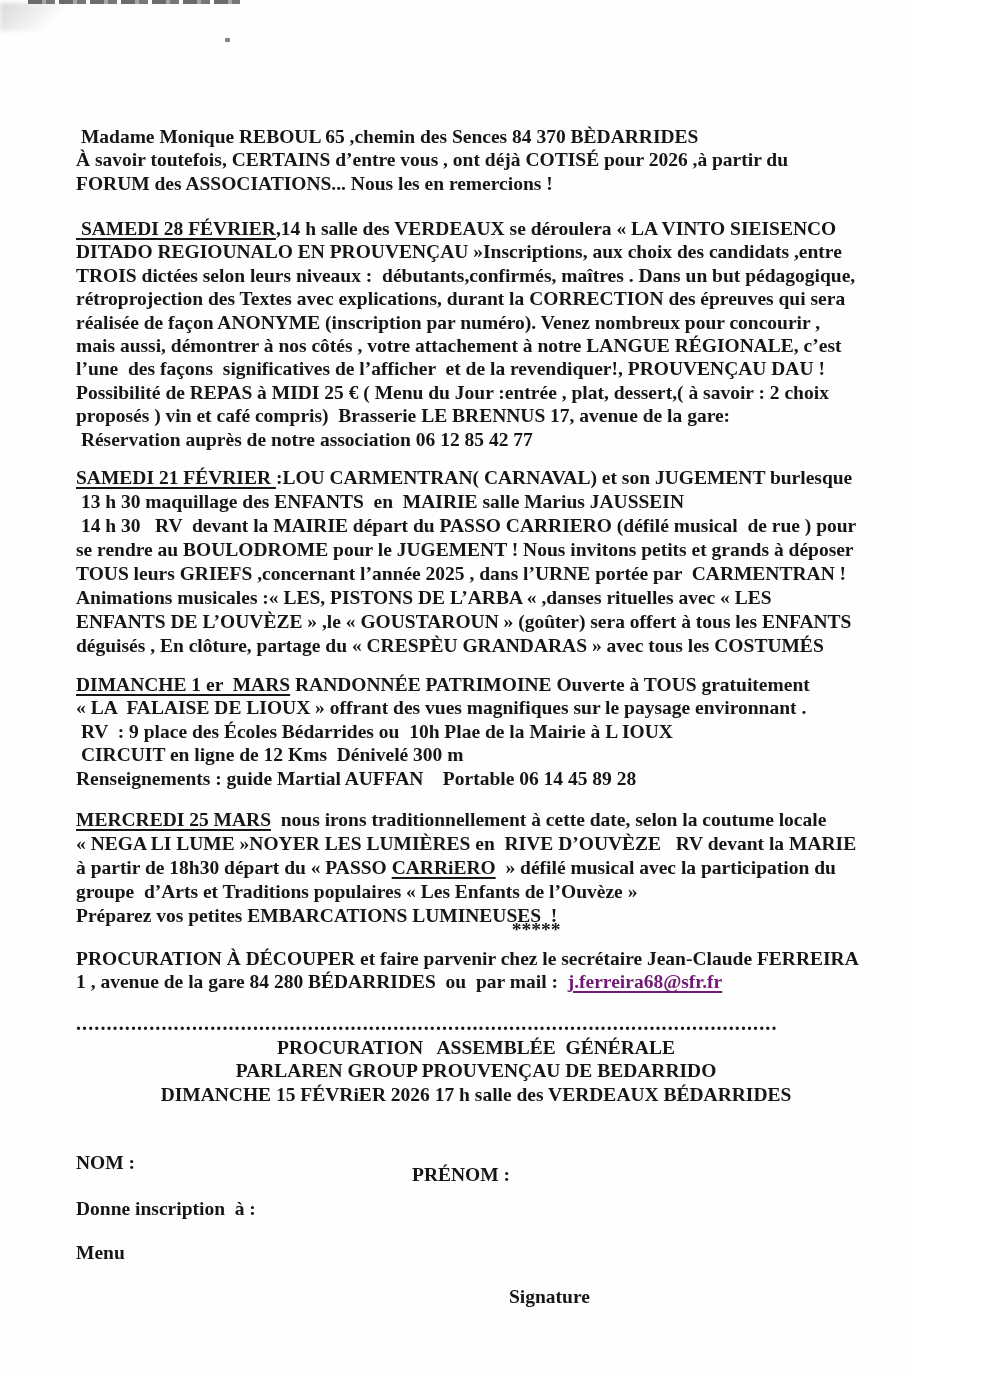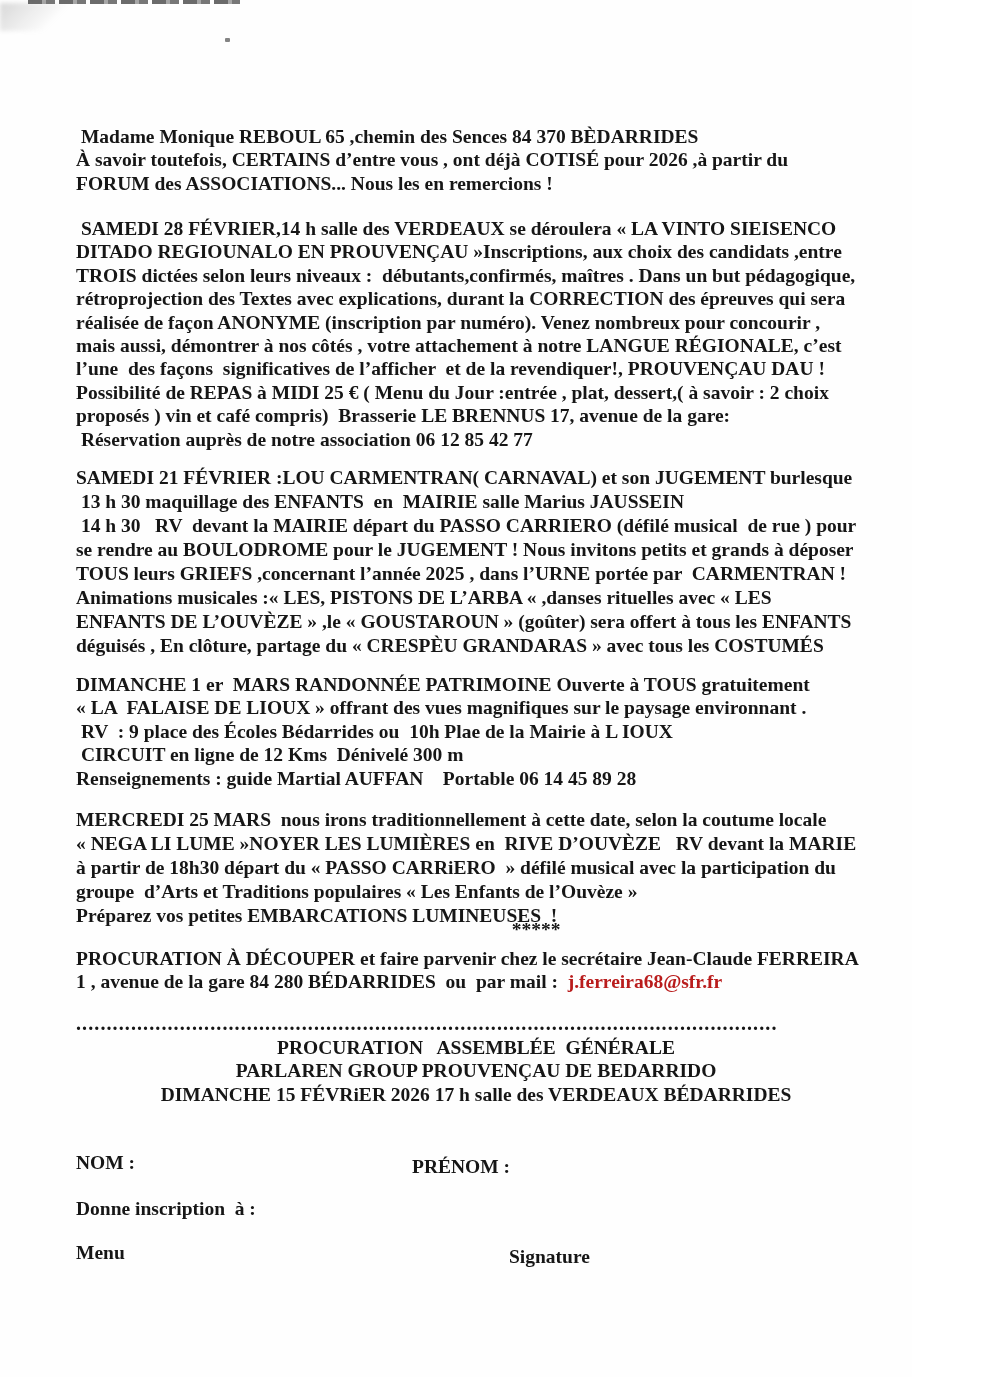--- a/index.html
+++ b/index.html
@@ -8,29 +8,29 @@
     width:912px;height:1377px;
     background:#fefefe;
     font-family:"Liberation Serif", serif;
     font-weight:700;
     color:#161616;
     font-size:19.5px;
     overflow:hidden;
   }
   .block{position:absolute;left:76px;width:824px;white-space:pre-wrap;}
   .line{line-height:23.4px;min-height:23.4px;}
-  .u{text-decoration-thickness:2px;text-underline-offset:3px;}
-  .link{color:#b91c1c;}
+  .u{text-decoration:underline;text-decoration-thickness:2px;text-underline-offset:3px;}
+  .link{color:#701a75;}
   .center{text-align:center;}
   .dots-line{
     width:700px;overflow:hidden;white-space:nowrap;
     font-size:20px;letter-spacing:1.1px;line-height:23px;
   }
   .twocol{height:24px;}
-  .twocol .right{position:absolute;top:4px;}
+  .twocol .right{position:absolute;top:12px;}
   
   .artifact-strip{
     position:absolute;left:28px;top:0;width:212px;height:4px;
     background:repeating-linear-gradient(90deg,#3a3a3a 0 14px,#8a8a8a 14px 18px,#4a4a4a 18px 27px,rgba(0,0,0,0) 27px 31px);
     opacity:.75;
   }
   .artifact-smudge{
     position:absolute;left:0;top:3px;width:85px;height:28px;
     background:linear-gradient(135deg,rgba(120,120,120,.28),rgba(120,120,120,0) 65%);
     filter:blur(2px);
@@ -52,15 +52,15 @@
       <div class="block" style="top: 217px;"><div class="line" style="line-height: 23.4px;"><span class="u"> SAMEDI 28 FÉVRIER</span><span>,14 h salle des VERDEAUX se déroulera « LA VINTO SIEISENCO</span></div><div class="line" style="line-height: 23.4px;"><span>DITADO REGIOUNALO EN PROUVENÇAU »Inscriptions, aux choix des candidats ,entre</span></div><div class="line" style="line-height: 23.4px;"><span>TROIS dictées selon leurs niveaux :  débutants,confirmés, maîtres . Dans un but pédagogique,</span></div><div class="line" style="line-height: 23.4px;"><span>rétroprojection des Textes avec explications, durant la CORRECTION des épreuves qui sera</span></div><div class="line" style="line-height: 23.4px;"><span>réalisée de façon ANONYME (inscription par numéro). Venez nombreux pour concourir ,</span></div><div class="line" style="line-height: 23.4px;"><span>mais aussi, démontrer à nos côtés , votre attachement à notre LANGUE RÉGIONALE, c’est</span></div><div class="line" style="line-height: 23.4px;"><span>l’une  des façons  significatives de l’afficher  et de la revendiquer!, PROUVENÇAU DAU !</span></div><div class="line" style="line-height: 23.4px;"><span>Possibilité de REPAS à MIDI 25 € ( Menu du Jour :entrée , plat, dessert,( à savoir : 2 choix</span></div><div class="line" style="line-height: 23.4px;"><span>proposés ) vin et café compris)  Brasserie LE BRENNUS 17, avenue de la gare:</span></div><div class="line" style="line-height: 23.4px;"><span> Réservation auprès de notre association 06 12 85 42 77</span></div></div>
       <div class="block" style="top: 466px;"><div class="line" style="line-height: 24px;"><span class="u">SAMEDI 21 FÉVRIER </span><span>:LOU CARMENTRAN( CARNAVAL) et son JUGEMENT burlesque</span></div><div class="line" style="line-height: 24px;"><span> 13 h 30 maquillage des ENFANTS  en  MAIRIE salle Marius JAUSSEIN</span></div><div class="line" style="line-height: 24px;"><span> 14 h 30   RV  devant la MAIRIE départ du PASSO CARRIERO (défilé musical  de rue ) pour</span></div><div class="line" style="line-height: 24px;"><span>se rendre au BOULODROME pour le JUGEMENT ! Nous invitons petits et grands à déposer</span></div><div class="line" style="line-height: 24px;"><span>TOUS leurs GRIEFS ,concernant l’année 2025 , dans l’URNE portée par  CARMENTRAN !</span></div><div class="line" style="line-height: 24px;"><span>Animations musicales :« LES, PISTONS DE L’ARBA « ,danses rituelles avec « LES</span></div><div class="line" style="line-height: 24px;"><span>ENFANTS DE L’OUVÈZE » ,le « GOUSTAROUN » (goûter) sera offert à tous les ENFANTS</span></div><div class="line" style="line-height: 24px;"><span>déguisés , En clôture, partage du « CRESPÈU GRANDARAS » avec tous les COSTUMÉS</span></div></div>
       <div class="block" style="top: 673px;"><div class="line" style="line-height: 23.2px;"><span class="u">DIMANCHE 1 er  MARS</span><span> RANDONNÉE PATRIMOINE Ouverte à TOUS gratuitement</span></div><div class="line" style="line-height: 23.2px;"><span>« LA  FALAISE DE LIOUX » offrant des vues magnifiques sur le paysage environnant .</span></div><div class="line" style="line-height: 23.2px;"><span> RV  : 9 place des Écoles Bédarrides ou  10h Plae de la Mairie à L IOUX</span></div><div class="line" style="line-height: 23.2px;"><span> CIRCUIT en ligne de 12 Kms  Dénivelé 300 m</span></div><div class="line" style="line-height: 23.2px;"><span>Renseignements : guide Martial AUFFAN    Portable 06 14 45 89 28</span></div></div>
       <div class="block" style="top: 808px;"><div class="line" style="line-height: 24px;"><span class="u">MERCREDI 25 MARS</span><span>  nous irons traditionnellement à cette date, selon la coutume locale</span></div><div class="line" style="line-height: 24px;"><span>« NEGA LI LUME »NOYER LES LUMIÈRES en  RIVE D’OUVÈZE   RV devant la MARIE</span></div><div class="line" style="line-height: 24px;"><span>à partir de 18h30 départ du « PASSO </span><span class="u">CARRiERO</span><span>  » défilé musical avec la participation du</span></div><div class="line" style="line-height: 24px;"><span>groupe  d’Arts et Traditions populaires « Les Enfants de l’Ouvèze »</span></div><div class="line" style="line-height: 24px;"><span>Préparez vos petites EMBARCATIONS LUMINEUSES  !</span></div></div>
       <div class="block center" style="top: 918px; width: 920px;"><div class="line" style="line-height: 23.4px;"><span>*****</span></div></div>
       <div class="block" style="top: 947px;"><div class="line" style="line-height: 23.4px;"><span>PROCURATION À DÉCOUPER et faire parvenir chez le secrétaire Jean-Claude FERREIRA</span></div><div class="line" style="line-height: 23.4px;"><span>1 , avenue de la gare 84 280 BÉDARRIDES  ou  par mail :  </span><span class="u link">j.ferreira68@sfr.fr</span></div></div>
       <div class="block dots-line" style="top: 1012px;">..........................................................................................................................................</div>
       <div class="block center" style="top: 1037px; width: 800px;"><div class="line" style="line-height: 22.6px;"><span>PROCURATION   ASSEMBLÉE  GÉNÉRALE</span></div><div class="line" style="line-height: 22.6px;"><span>PARLAREN GROUP PROUVENÇAU DE BEDARRIDO</span></div><div class="line" style="line-height: 22.6px;"><span>DIMANCHE 15 FÉVRiER 2026 17 h salle des VERDEAUX BÉDARRIDES</span></div></div>
       <div class="block twocol" style="top: 1152px;"><span>NOM :</span><span class="right" style="left: 336px;">PRÉNOM :</span></div>
       <div class="block" style="top: 1197px;"><div class="line" style="line-height: 23.4px;"><span>Donne inscription  à :</span></div></div>
-      <div class="block twocol" style="top: 1242px;"><span>Menu</span><span class="right" style="left: 433px;">Signature</span></div>
+      <div class="block twocol" style="top: 1242px;"><span>Menu</span><span class="right" style="left: 433px; margin-top: 32px;">Signature</span></div>
     </div>
 </div>
 
 </body></html>

